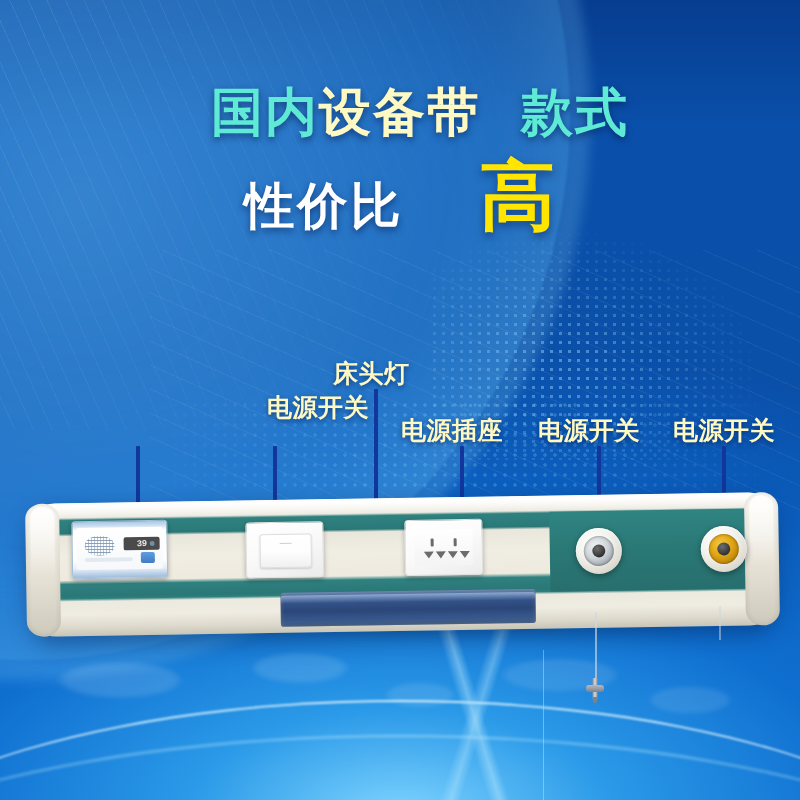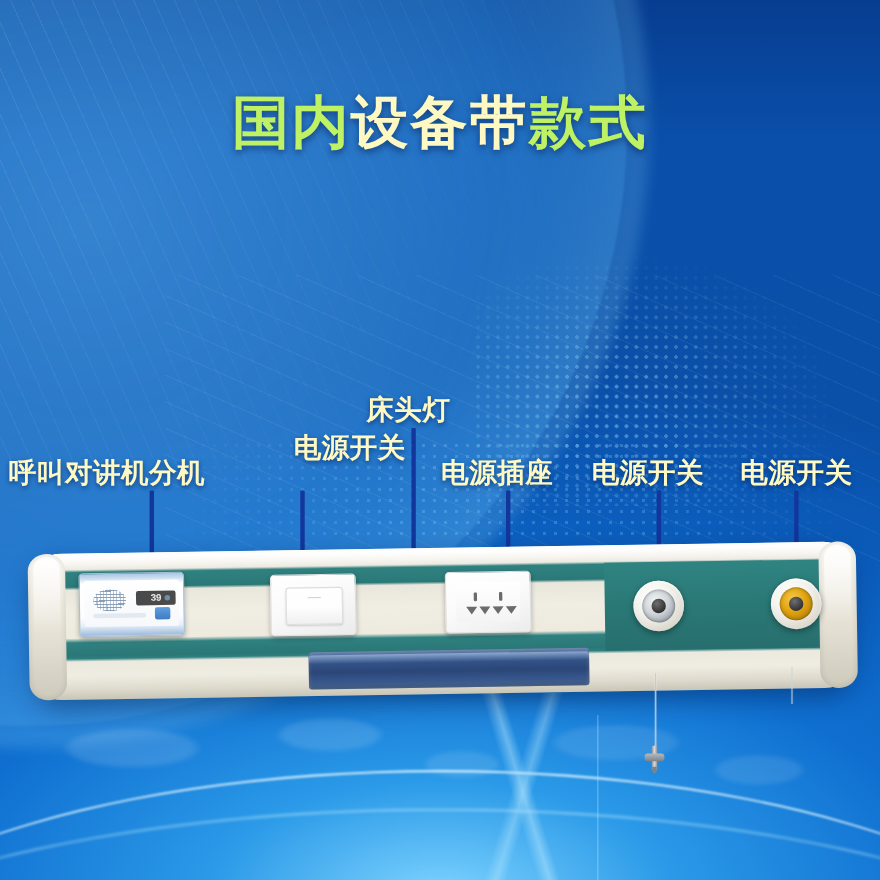--- a/index.html
+++ b/index.html
@@ -124,21 +124,21 @@
   }
 
   
   .headline { position:absolute; left:0; top:0; width:800px; height:260px; }
   .hl-row1 {
     position:absolute; left:0; top:86px; width:800px;
     text-align:center; font-size:52px; font-weight:700; letter-spacing:2px;
     line-height:1; white-space:nowrap;
     text-shadow:0 3px 7px rgba(0,20,70,.55);
   }
-  .hl-row1 .w { color:#bef264; }
+  .hl-row1 .w { color:#5eead4;margin-left:40px; }
   .hl-row1 .y { color:#fef9c3; }
   .hl-row2 {
     position:absolute; left:0; top:168px; width:800px;
     white-space:nowrap;
     display:flex; align-items:center; justify-content:center; gap:76px;
   }
   .hl-sub {
     color:#ffffff; font-size:50px; font-weight:700; letter-spacing:3px;
     line-height:1; text-shadow:0 3px 7px rgba(0,20,70,.55);
   }
@@ -377,25 +377,28 @@
   <div class="worldmap"></div>
   <div class="arc-glow"></div>
   <div class="arc-line"></div>
   <div class="arc-line2"></div>
   <div class="sweep"></div>
   <div class="vline"></div>
 </div>
 
 <div class="headline">
   <div class="hl-row1"><span class="w">国内</span><span class="y">设备带</span><span class="w">款式</span></div>
+  <div class="hl-row2">
+    <span class="hl-sub">性价比</span>
+    <span class="hl-big">高</span>
+  </div>
 </div>
 
 <div class="callouts">
 
-  <span class="label" style="left:8px;  top:418px;">呼叫对讲机分机</span>
   <span class="label" style="left:231px;top:395px;padding-left:36px;">电源开关</span>
   <span class="label" style="left:333px;top:361px;">床头灯</span>
   <span class="label" style="left:401px;top:418px;">电源插座</span>
   <span class="label" style="left:538px;top:418px;">电源开关</span>
   <span class="label" style="left:673px;top:418px;">电源开关</span>
 
   <div class="leader" style="left:136px;top:446px;height:76px;"></div>
   <div class="leader" style="left:273px;top:446px;height:79px;"></div>
   <div class="leader" style="left:374px;top:389px;height:215px;"></div>
   <div class="leader" style="left:460px;top:446px;height:79px;"></div>

